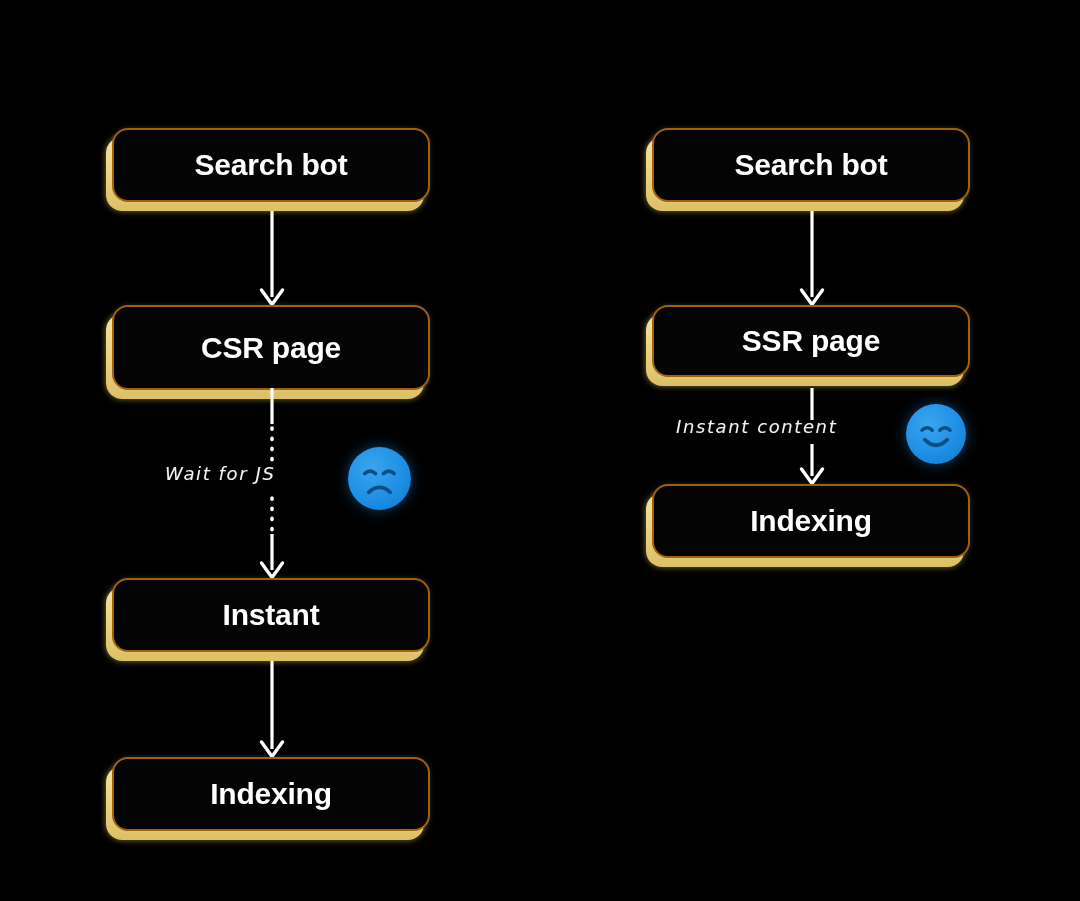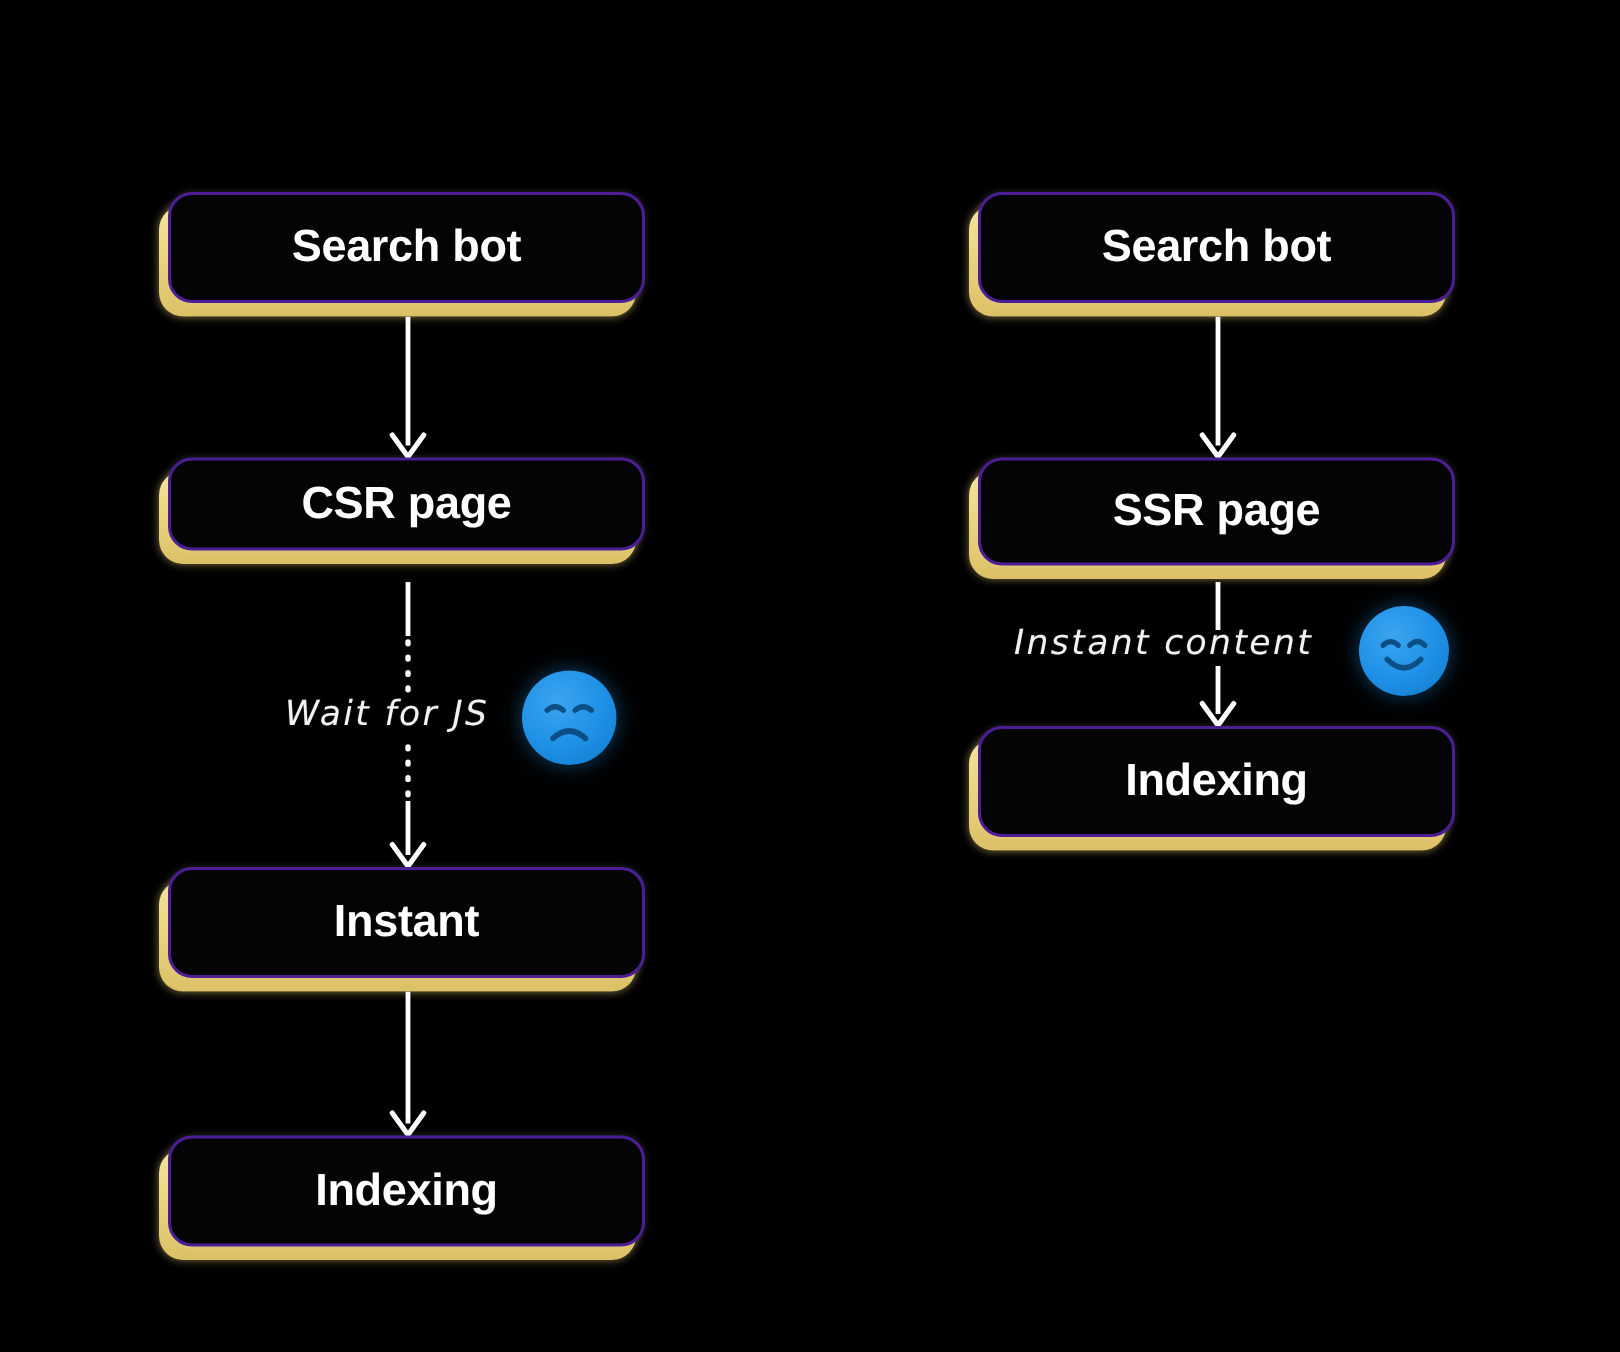--- a/index.html
+++ b/index.html
@@ -43,21 +43,21 @@
     box-shadow: 0 0 6px rgba(234, 212, 126, 0.55);
   }
   .node .node-face {
     position: absolute;
     left: 0;
     top: 0;
     width: 100%;
     height: 100%;
     box-sizing: border-box;
     background: #040404;
-    border: 2px solid #4c1d95;
+    border: 2px solid #a16207;
     border-radius: 16px;
     display: flex;
     align-items: center;
     justify-content: center;
     box-shadow: 0 0 5px rgba(220, 220, 220, 0.18);
   }
   .node .node-label {
     color: #ffffff;
     font-family: "Liberation Sans", sans-serif;
     font-size: 30px;
@@ -72,21 +72,21 @@
   .connector {
     position: absolute;
     pointer-events: none;
   }
 
   
   .annotation {
     position: absolute;
     color: #f2f2f2;
     font-family: "DejaVu Sans", sans-serif;
-    font-size: 23px;
+    font-size: 18px;
     font-weight: 400;
     font-style: italic;
     letter-spacing: 1.6px;
     white-space: nowrap;
     line-height: 1;
     user-select: none;
     text-shadow: 0 0 1px rgba(255,255,255,0.25);
   }
 
   
@@ -110,42 +110,42 @@
     </div>
   </div>
 
   <div class="connector" id="c-csr-arrow-1" style="left: 255px; top: 211px;">
     <svg width="34" height="100" viewBox="0 0 34 100" fill="none" xmlns="http://www.w3.org/2000/svg">
       <line x1="17" y1="0" x2="17" y2="86" stroke="#ffffff" stroke-width="3.2" stroke-linecap="butt"></line>
       <path d="M6.5 79 L17 93.5 L27.5 79" stroke="#ffffff" stroke-width="3.4" fill="none" stroke-linecap="round" stroke-linejoin="round"></path>
     </svg>
   </div>
 
-  <div class="node" id="n-csr-page" style="left: 112px; top: 305px; width: 318px; height: 62px;">
+  <div class="node" id="n-csr-page" style="left: 112px; top: 305px; width: 318px; height: 85px;">
     <div class="node-shadow"></div>
     <div class="node-face">
       <span class="node-label">CSR page</span>
     </div>
   </div>
 
   <div class="connector" id="c-csr-arrow-2" style="left: 255px; top: 388px;">
     <svg width="34" height="196" viewBox="0 0 34 196" fill="none" xmlns="http://www.w3.org/2000/svg">
 
       <line x1="17" y1="0" x2="17" y2="36" stroke="#ffffff" stroke-width="3.2" stroke-linecap="butt"></line>
 
       <line x1="17" y1="40" x2="17" y2="72" stroke="#ffffff" stroke-width="3.6" stroke-linecap="round" stroke-dasharray="1.2 9"></line>
 
       <line x1="17" y1="110" x2="17" y2="142" stroke="#ffffff" stroke-width="3.6" stroke-linecap="round" stroke-dasharray="1.2 9"></line>
 
       <line x1="17" y1="146" x2="17" y2="182" stroke="#ffffff" stroke-width="3.2" stroke-linecap="butt"></line>
       <path d="M6.5 175 L17 189.5 L27.5 175" stroke="#ffffff" stroke-width="3.4" fill="none" stroke-linecap="round" stroke-linejoin="round"></path>
     </svg>
   </div>
 
-  <div class="annotation" id="a-csr" style="left: 165px; top: 465px; margin-left: 25px;">Wait for JS</div>
+  <div class="annotation" id="a-csr" style="left: 165px; top: 465px;">Wait for JS</div>
 
   <div class="emoji" id="e-csr" style="left: 348px; top: 447px; width: 63px; height: 63px;">
     <svg viewBox="0 0 64 64" xmlns="http://www.w3.org/2000/svg">
       <path d="M17 27 Q22.5 22.2 28 27" stroke="#0b4f86" stroke-width="3.6" fill="none" stroke-linecap="round"></path>
       <path d="M36 27 Q41.5 22.2 47 27" stroke="#0b4f86" stroke-width="3.6" fill="none" stroke-linecap="round"></path>
       <path d="M21 46 Q32 36 43 46" stroke="#0b4f86" stroke-width="3.8" fill="none" stroke-linecap="round"></path>
     </svg>
   </div>
 
   <div class="node" id="n-csr-render" style="left: 112px; top: 578px; width: 318px; height: 74px;">

